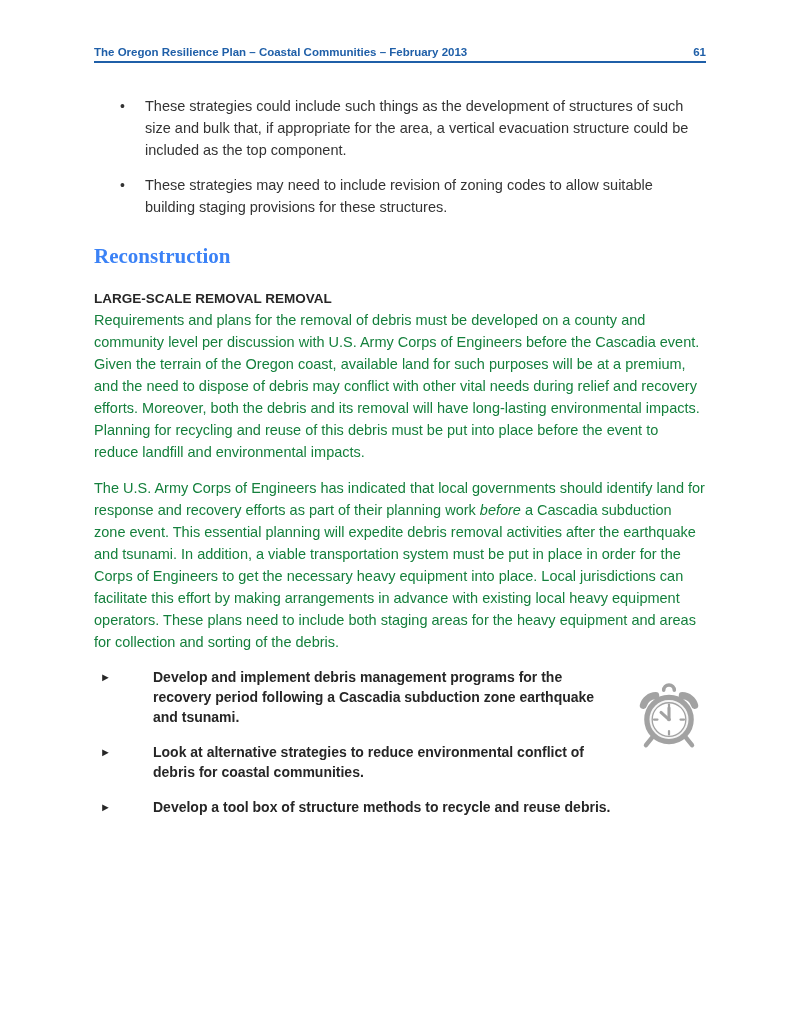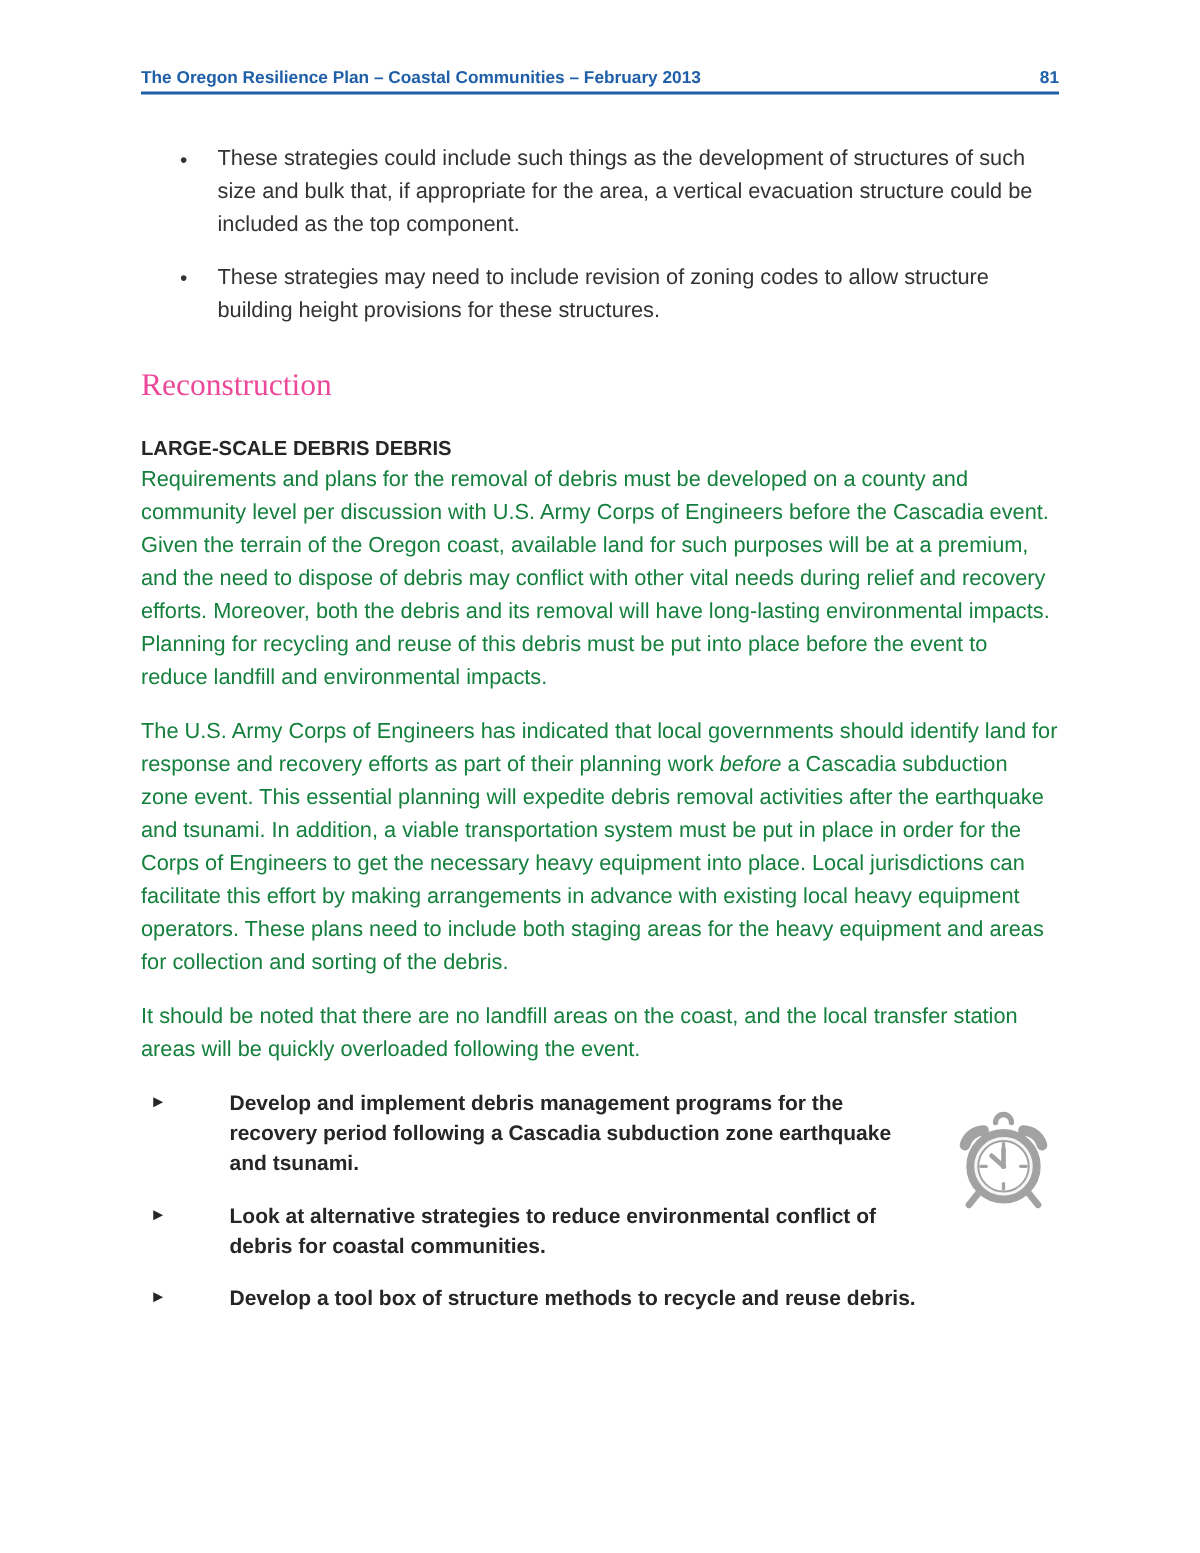--- a/index.html
+++ b/index.html
@@ -42,22 +42,22 @@
   ul.bullets .bullet {
     width: 25px;
     flex: 0 0 25px;
     font-size: 14px;
   }
   ul.bullets .li-text { flex: 1; }
   
   h1.section-heading {
     font-family: "Liberation Serif", serif;
     font-size: 21px;
-    font-weight: normal;
-    color: #ec4899;
+    font-weight: bold;
+    color: #3b82f6;
     margin-top: 26px;
     margin-bottom: 22px;
   }
   h2.sub-heading {
     font-size: 13.5px;
     font-weight: bold;
     color: #262626;
     margin-bottom: 3px;
   }
   p.body-text {
@@ -97,43 +97,42 @@
   }
   ul.recs .li-text { flex: 1; margin-left: 28px; }
 </style>
 </head>
 <body>
 
 <div class="page">
 
   <div class="header">
     <span class="header-title">The Oregon Resilience Plan – Coastal Communities – February 2013</span>
-    <span class="page-number">81</span>
+    <span class="page-number">61</span>
   </div>
 
   <ul class="bullets">
     <li>
       <span class="bullet">•</span>
       <div class="li-text">These strategies could include such things as the development of structures of such size and bulk that, if appropriate for the area, a vertical evacuation structure could be included as the top component.</div>
     </li>
     <li>
       <span class="bullet">•</span>
-      <div class="li-text">These strategies may need to include revision of zoning codes to allow structure building height provisions for these structures.</div>
+      <div class="li-text">These strategies may need to include revision of zoning codes to allow suitable building staging provisions for these structures.</div>
     </li>
   </ul>
 
   <h1 class="section-heading">Reconstruction</h1>
 
-  <h2 class="sub-heading">LARGE-SCALE DEBRIS DEBRIS</h2>
+  <h2 class="sub-heading">LARGE-SCALE REMOVAL REMOVAL</h2>
 
   <p class="body-text">Requirements and plans for the removal of debris must be developed on a county and community level per discussion with U.S. Army Corps of Engineers before the Cascadia event. Given the terrain of the Oregon coast, available land for such purposes will be at a premium, and the need to dispose of debris may conflict with other vital needs during relief and recovery efforts. Moreover, both the debris and its removal will have long-lasting environmental impacts. Planning for recycling and reuse of this debris must be put into place before the event to reduce landfill and environmental impacts.</p>
 
   <p class="body-text"><span>The U.S. Army Corps of Engineers has indicated that local governments should identify land for response and recovery efforts as part of their planning work </span><em>before</em><span> a Cascadia subduction zone event. This essential planning will expedite debris removal activities after the earthquake and tsunami. In addition, a viable transportation system must be put in place in order for the Corps of Engineers to get the necessary heavy equipment into place. Local jurisdictions can facilitate this effort by making arrangements in advance with existing local heavy equipment operators. These plans need to include both staging areas for the heavy equipment and areas for collection and sorting of the debris.</span></p>
 
-  <p class="body-text">It should be noted that there are no landfill areas on the coast, and the local transfer station areas will be quickly overloaded following the event.</p>
 
   <div class="clock-wrap">
     <svg width="62" height="70" viewBox="0 0 70 78" aria-hidden="true">
       <g stroke="#a2a2a2" fill="none" stroke-linecap="round">
 
         <path d="M29 10 a6 6 0 0 1 12 0" stroke-width="4"></path>
 
         <path d="M20 16 A15 15 0 0 0 6 27" stroke-width="8"></path>
 
         <path d="M50 16 A15 15 0 0 1 64 27" stroke-width="8"></path>

